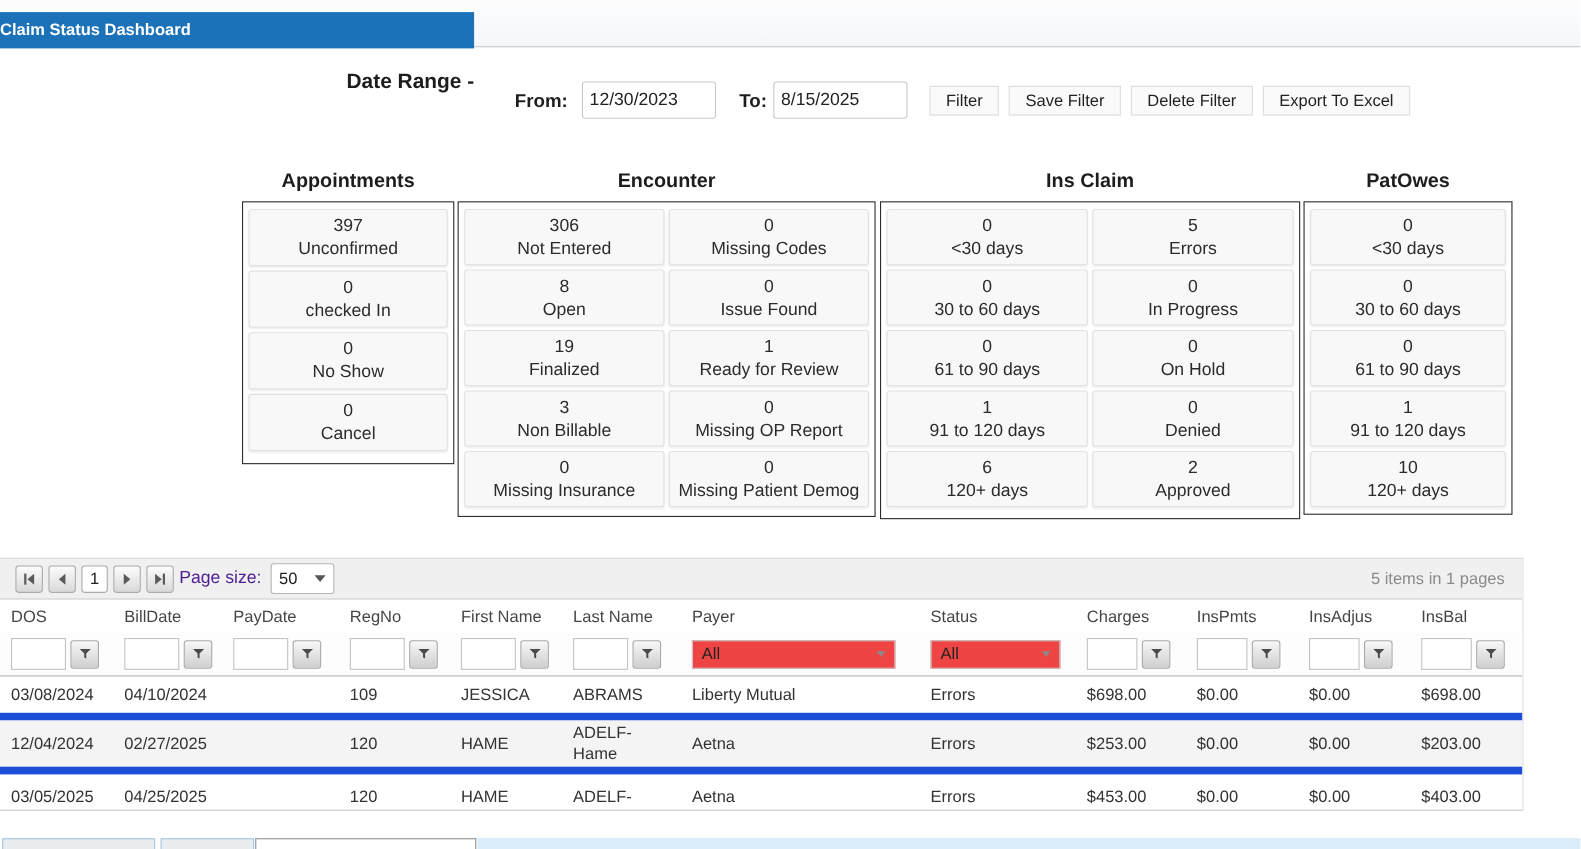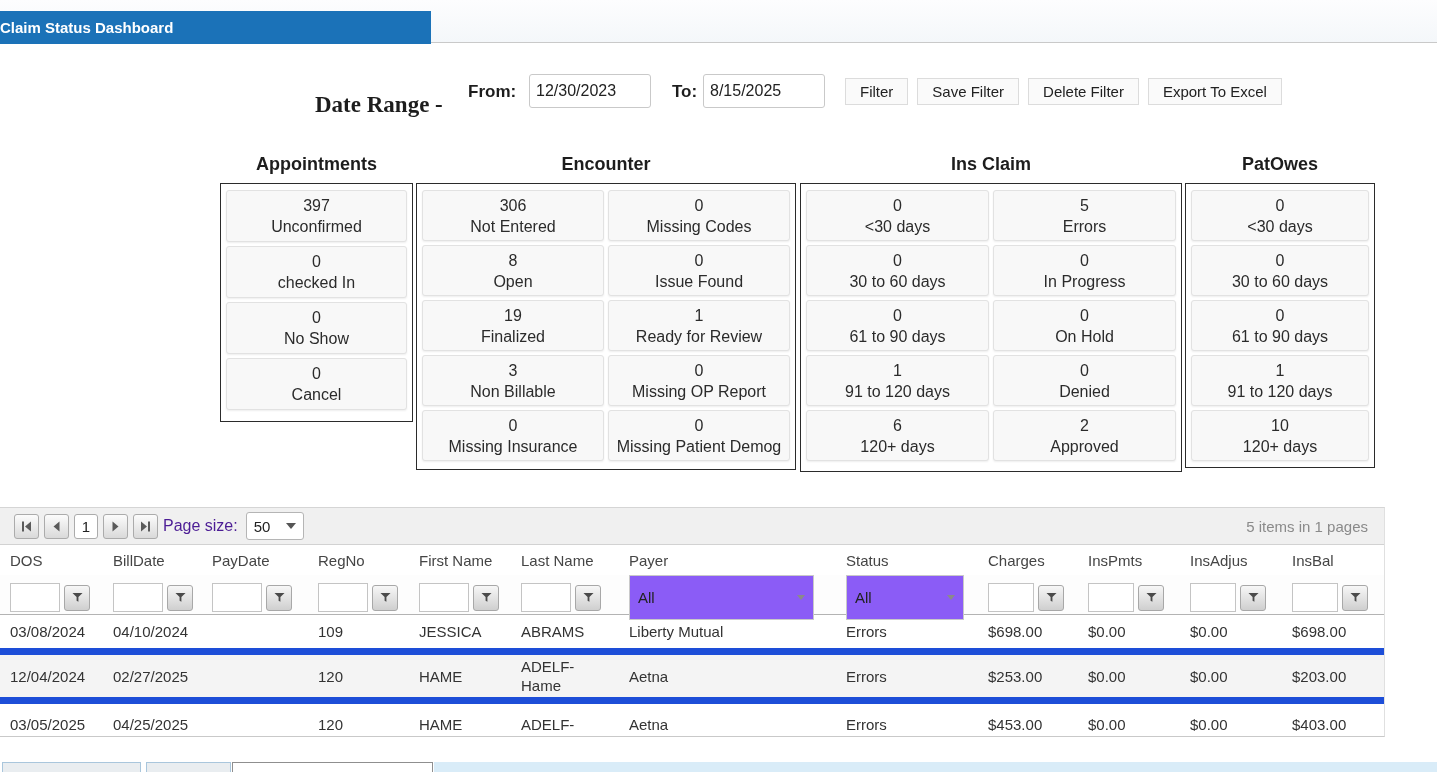--- a/index.html
+++ b/index.html
@@ -5,21 +5,21 @@
   * { margin:0; padding:0; box-sizing:border-box; }
   html,body { background:#fff; font-family:"Liberation Sans", sans-serif; }
   .page { position:relative; width:1437px; height:772px; background:#fff; overflow:hidden; }
 
   
   .topbar { position:absolute; top:0; left:0; width:1437px; height:43px; border-bottom:1px solid #c9c9c9; background:linear-gradient(#fdfdfe,#f4f7fa); }
   .header-tab { position:absolute; top:11px; left:0; width:431px; height:33px; background:#1b72b8; color:#fff; font-size:15px; font-weight:700; display:flex; align-items:center; }
 
   
   .lbl-bold { position:absolute; font-weight:700; color:#1d1d1d; }
-  .dr-label { top:92px; left:315px; font-size:23px;font-family:Liberation Serif, serif; }
+  .dr-label { top:64px; left:315px; font-size:19px; }
   .from-label { top:82px; left:468px; font-size:17px; }
   .to-label { top:82px; left:672px; font-size:17px; }
   .date-input { position:absolute; top:74px; width:122px; height:34px; border:1px solid #c9c9c9; border-radius:3px; font-family:inherit; font-size:16px; color:#222; padding-left:6px; }
   .from-input { left:529px; }
   .to-input { left:703px; }
   .toolbar-buttons { position:absolute; top:78px; left:845px; display:flex; gap:9px; }
   .tb-btn { height:27px; padding:0 14px; background:#fafafa; border:1px solid #dcdcdc; font-family:inherit; font-size:15px; color:#222; cursor:pointer; }
 
   
   .panel-title { position:absolute; top:154px; font-size:18px; font-weight:700; color:#1d1d1d; text-align:center; }
@@ -45,21 +45,21 @@
   .items-summary { font-size:15px; color:#8a8a8a; }
 
   .gcols { display:grid; grid-template-columns:103px 99px 106px 101px 102px 108px 217px 142px 100px 102px 102px 103px; }
   .ghead { height:30px; align-items:center; }
   .ghead .hc { font-size:15px; color:#454545; padding-left:10px; cursor:pointer; white-space:nowrap; }
   .gfilter { height:40px; align-items:center; border-bottom:1px solid #b3b3b3; background:#fdfdfd; }
   .fcell { display:flex; align-items:center; padding-left:10px; gap:4px; }
   .f-input { width:50px; height:29px; border:1px solid #c4c4c4; font-family:inherit; font-size:14px; padding:0 4px; }
   .f-input.narrow { width:46px; }
   .funnel-btn { width:26px; height:26px; border:1px solid #a8a8a8; border-radius:3px; background:linear-gradient(#f7f7f7,#cfcfcf); display:flex; align-items:center; justify-content:center; cursor:pointer; flex:none; }
-  .f-select { height:45px; background:#8b5cf6; border:1px solid #c9c9c9; display:flex; align-items:center; padding:0 8px; cursor:pointer; }
+  .f-select { height:26px; background:#ef4444; border:1px solid #c9c9c9; display:flex; align-items:center; padding:0 8px; cursor:pointer; }
   .f-select .fs-val { flex:1; font-size:15px; color:#222; }
   .f-select .caret { border-top-color:#8a8a8a; border-left-width:4px; border-right-width:4px; border-top-width:5px; }
   .f-select.payer { width:185px; }
   .f-select.status { width:118px; }
 
   .g-row { min-height:40px; align-items:center; border-bottom:7px solid #1d4ed8; cursor:default; }
   .g-row.alt { background:#f4f4f4; }
   .g-row:last-child { border-bottom:none; }
   .gc { font-size:15px; color:#333; padding:2px 4px 2px 10px; white-space:pre-line; line-height:19px; }
 

